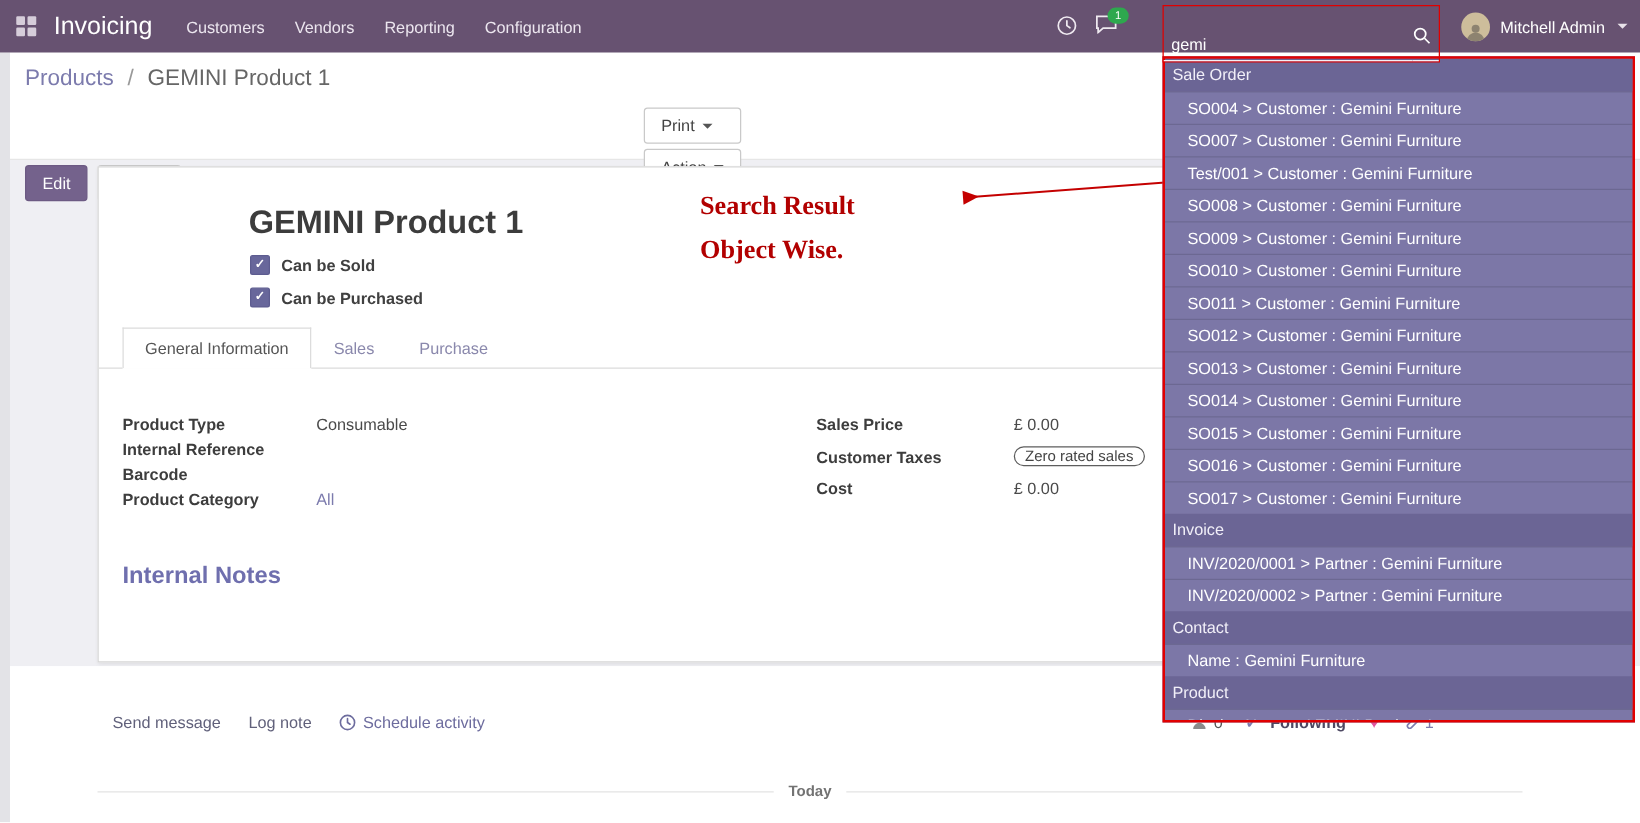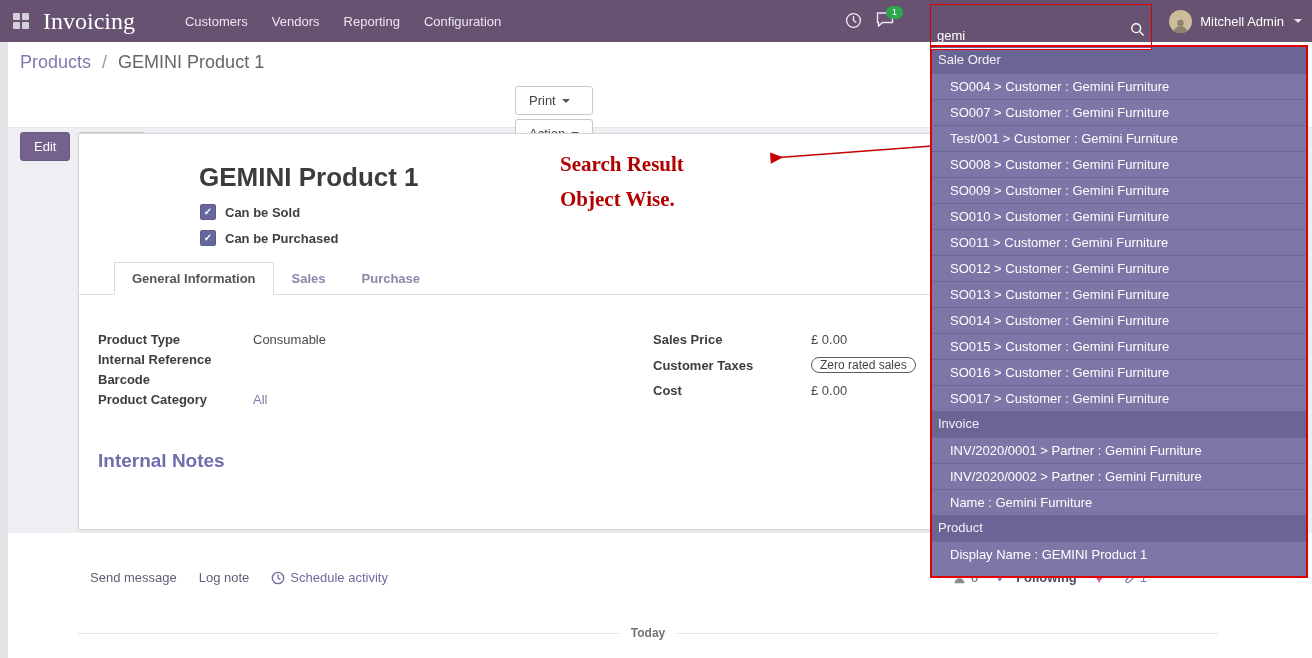--- a/index.html
+++ b/index.html
@@ -4,21 +4,21 @@
 <style>
   html,body{margin:0;padding:0;}
   .screen{position:relative;width:1312px;height:658px;overflow:hidden;background:#fff;
           font-family:"Liberation Sans",sans-serif;-webkit-font-smoothing:antialiased;}
 
   
   .navbar{position:absolute;left:0;top:0;width:1312px;height:42px;background:#675271;
           display:flex;align-items:center;color:#fff;z-index:30;}
   .apps-icon{display:grid;grid-template-columns:7px 7px;grid-gap:2px;margin:0 14px 0 13px;cursor:pointer;}
   .apps-icon span{width:7px;height:7px;background:#d6cdda;border-radius:1px;}
-  .brand{font-size:24px;font-weight:500;margin-right:50px;cursor:pointer;font-family:Liberation Serif, serif;}
+  .brand{font-size:20px;font-weight:500;margin-right:27px;cursor:pointer;}
   .menus{display:flex;gap:24px;font-size:13px;color:#ece6ef;}
   .menus a{cursor:pointer;}
   .nav-icon{position:absolute;top:12px;cursor:pointer;}
   .icon-clock{left:845px;}
   .icon-chat{left:876px;}
   .msg-badge{position:absolute;top:-6px;right:-9px;background:#2ea84e;color:#fff;font-size:9px;
              min-width:13px;height:13px;line-height:13px;border-radius:7px;text-align:center;
              font-style:normal;padding:0 2px;}
   .searchbox{position:absolute;left:930px;top:4px;width:222px;height:46px;
              border:1px solid #e00000;box-sizing:border-box;display:flex;align-items:flex-end;}
@@ -53,21 +53,21 @@
   .card{position:absolute;left:78px;top:133px;width:1140px;height:397px;background:#fff;
         border:1px solid #d6d6d6;box-shadow:0 1px 3px rgba(0,0,0,.08);box-sizing:border-box;z-index:2;}
   .card h1{position:absolute;left:120px;top:28px;margin:0;font-size:26px;color:#3c3c3c;}
   .chk-row{position:absolute;left:121px;display:flex;align-items:center;gap:9px;
            font-size:13px;font-weight:bold;color:#404040;}
   .chk-row.r1{top:70px;} .chk-row.r2{top:96px;}
   .chk{width:14px;height:14px;background:#68679b;border:1px solid #5d5c90;border-radius:2px;
        color:#fff;font-size:10px;line-height:13px;text-align:center;cursor:pointer;}
   .chk::after{content:"✓";}
   .tabs{position:absolute;left:0;right:0;top:128px;height:32px;border-bottom:1px solid #dcdcdc;
-        padding-left:35px;display:flex;box-sizing:content-box;font-weight:bold;}
+        padding-left:19px;display:flex;box-sizing:content-box;}
   .tab{padding:8px 17px;font-size:13px;color:#8a88ac;cursor:pointer;border:1px solid transparent;}
   .tab.active{background:#fff;border-color:#dcdcdc;border-bottom-color:#fff;color:#555;margin-bottom:-1px;}
   .fields{position:absolute;left:19px;top:198px;right:30px;display:flex;font-size:13px;}
   .col-left{width:555px;} .col-right{flex:1;}
   .frow{display:flex;align-items:center;margin-bottom:5px;min-height:14px;}
   .frow label{font-weight:bold;color:#3d3d3d;flex:0 0 auto;}
   .col-left .frow label{width:155px;} .col-right .frow label{width:158px;}
   .col-right .frow{margin-bottom:10px;}
   .fval{color:#4a4a4a;}
   .fval.link{color:#7c7bad;cursor:pointer;}
@@ -300,18 +300,19 @@
     <div class="dd-item">SO011 &gt; Customer : Gemini Furniture</div>
     <div class="dd-item">SO012 &gt; Customer : Gemini Furniture</div>
     <div class="dd-item">SO013 &gt; Customer : Gemini Furniture</div>
     <div class="dd-item">SO014 &gt; Customer : Gemini Furniture</div>
     <div class="dd-item">SO015 &gt; Customer : Gemini Furniture</div>
     <div class="dd-item">SO016 &gt; Customer : Gemini Furniture</div>
     <div class="dd-item">SO017 &gt; Customer : Gemini Furniture</div>
     <div class="dd-header">Invoice</div>
     <div class="dd-item">INV/2020/0001 &gt; Partner : Gemini Furniture</div>
     <div class="dd-item">INV/2020/0002 &gt; Partner : Gemini Furniture</div>
+    <div class="dd-header">Contact</div>
     <div class="dd-item">Name : Gemini Furniture</div>
     <div class="dd-header">Product</div>
     <div class="dd-item">Display Name : GEMINI Product 1</div>
   </div>
 
 </div>
 
 </body></html>

